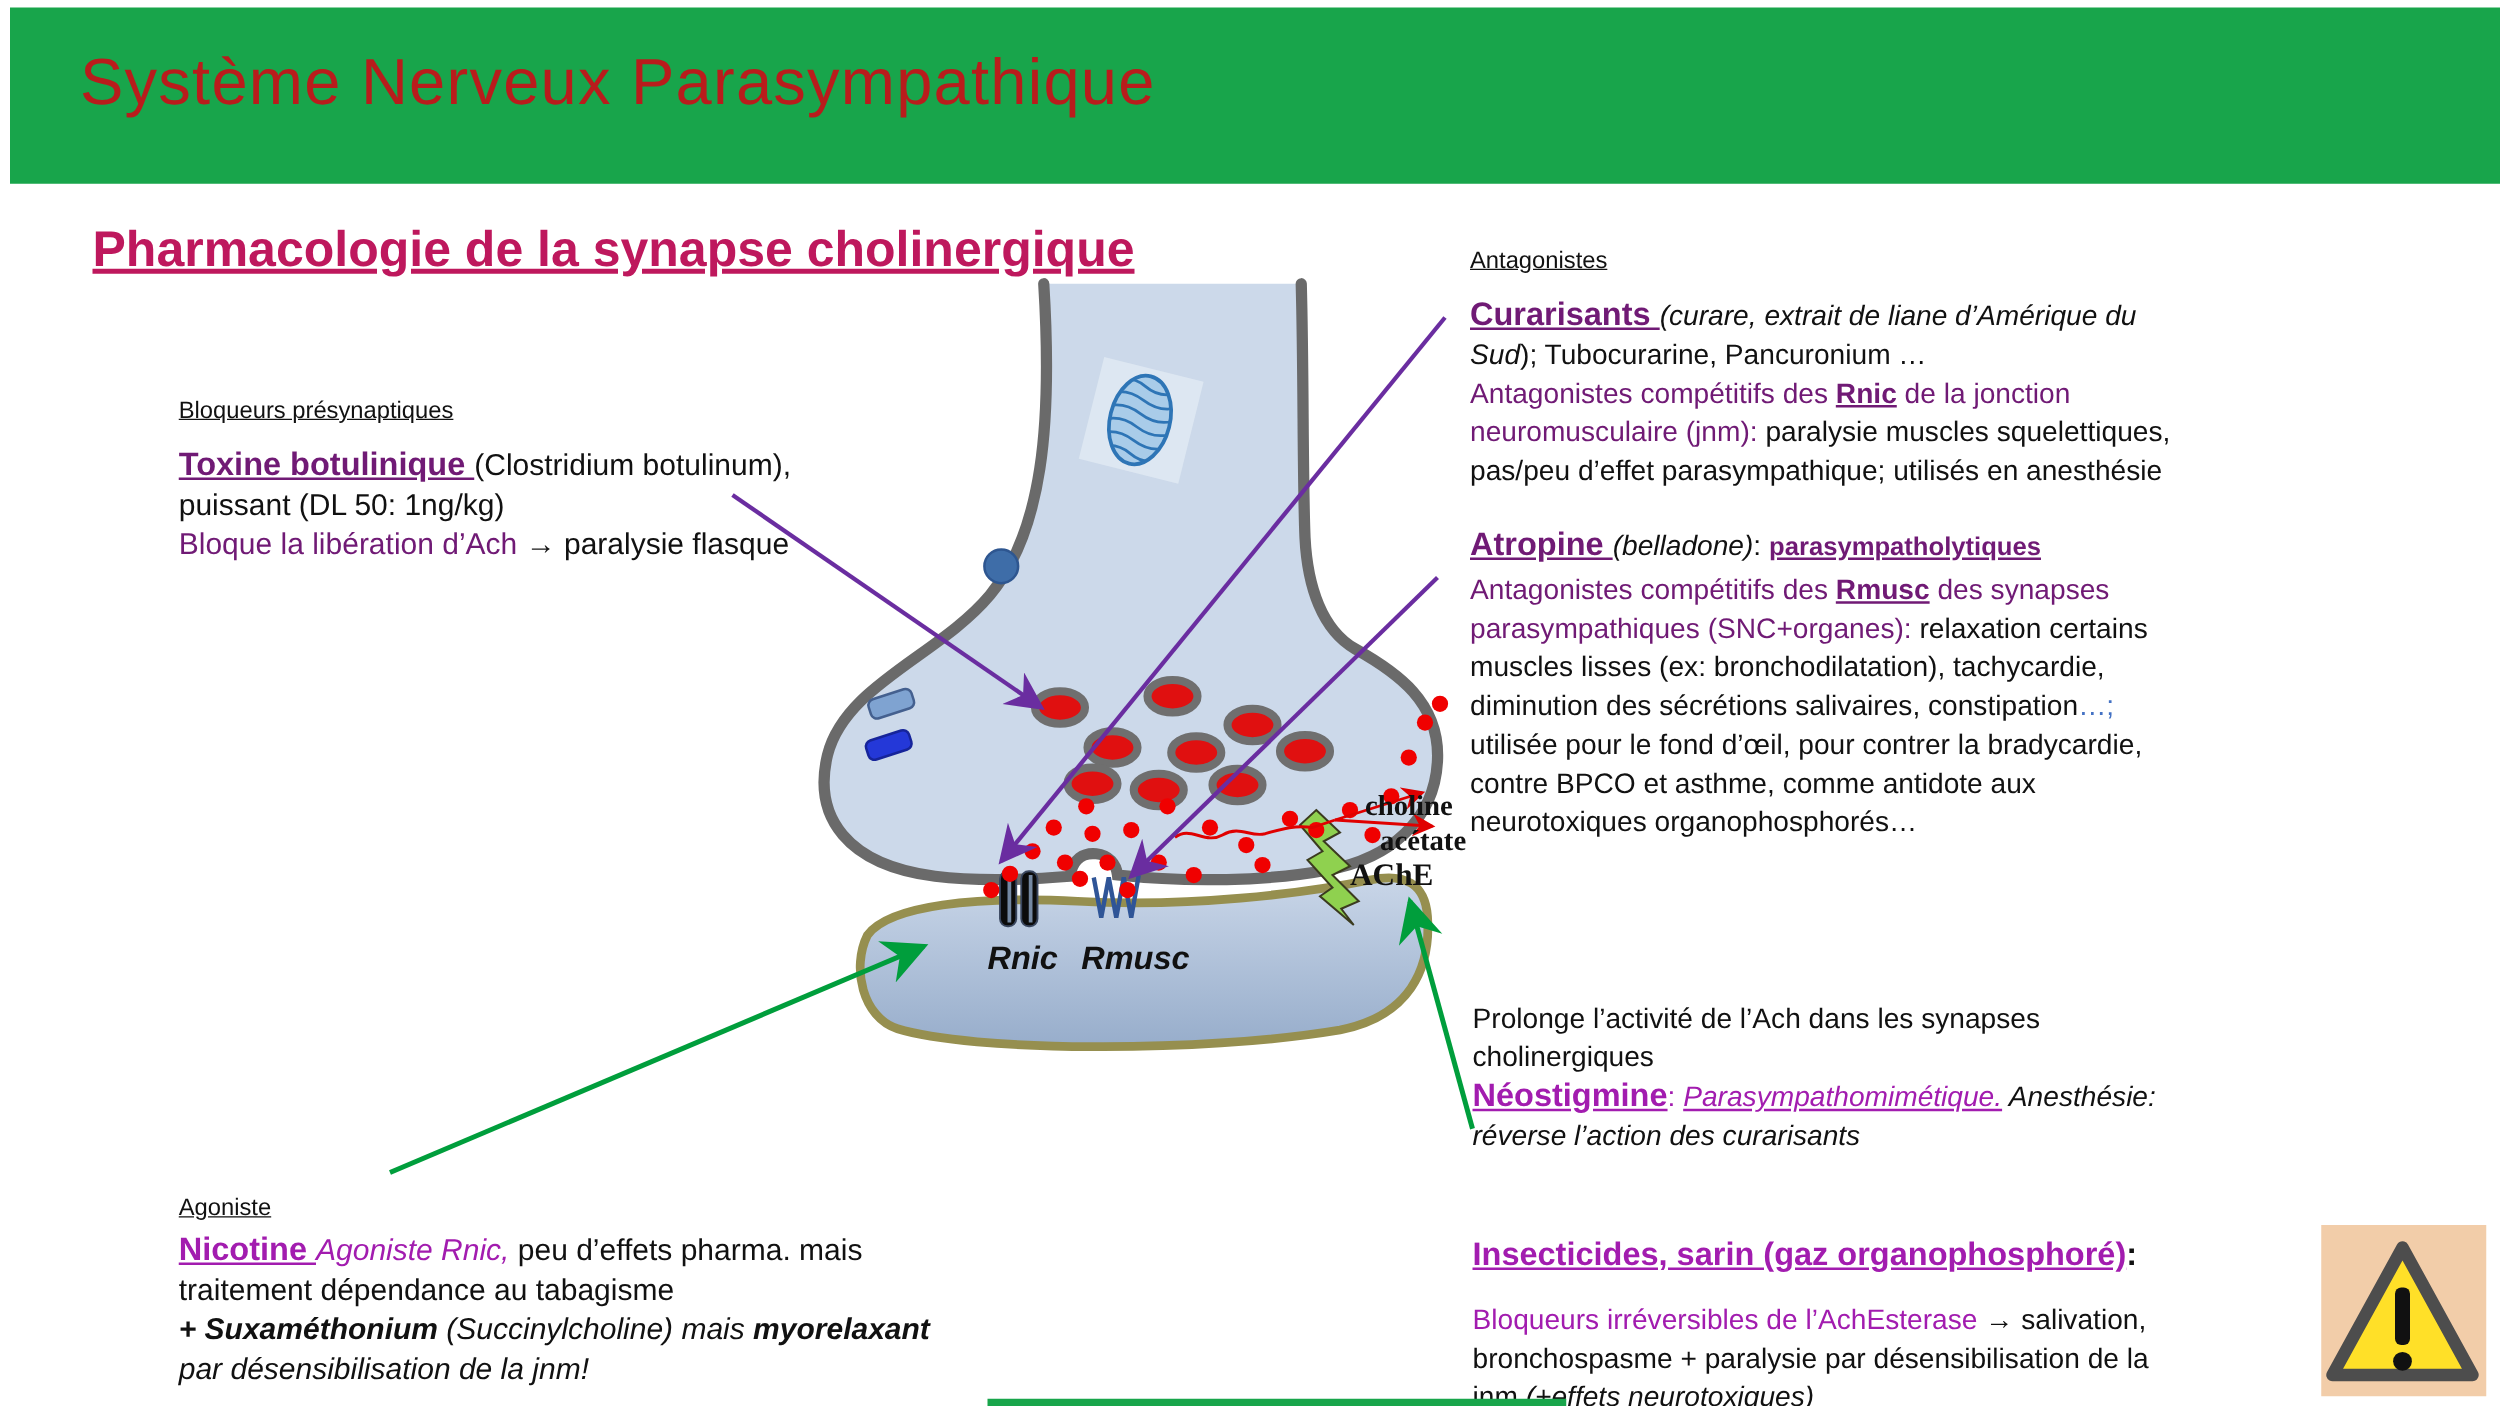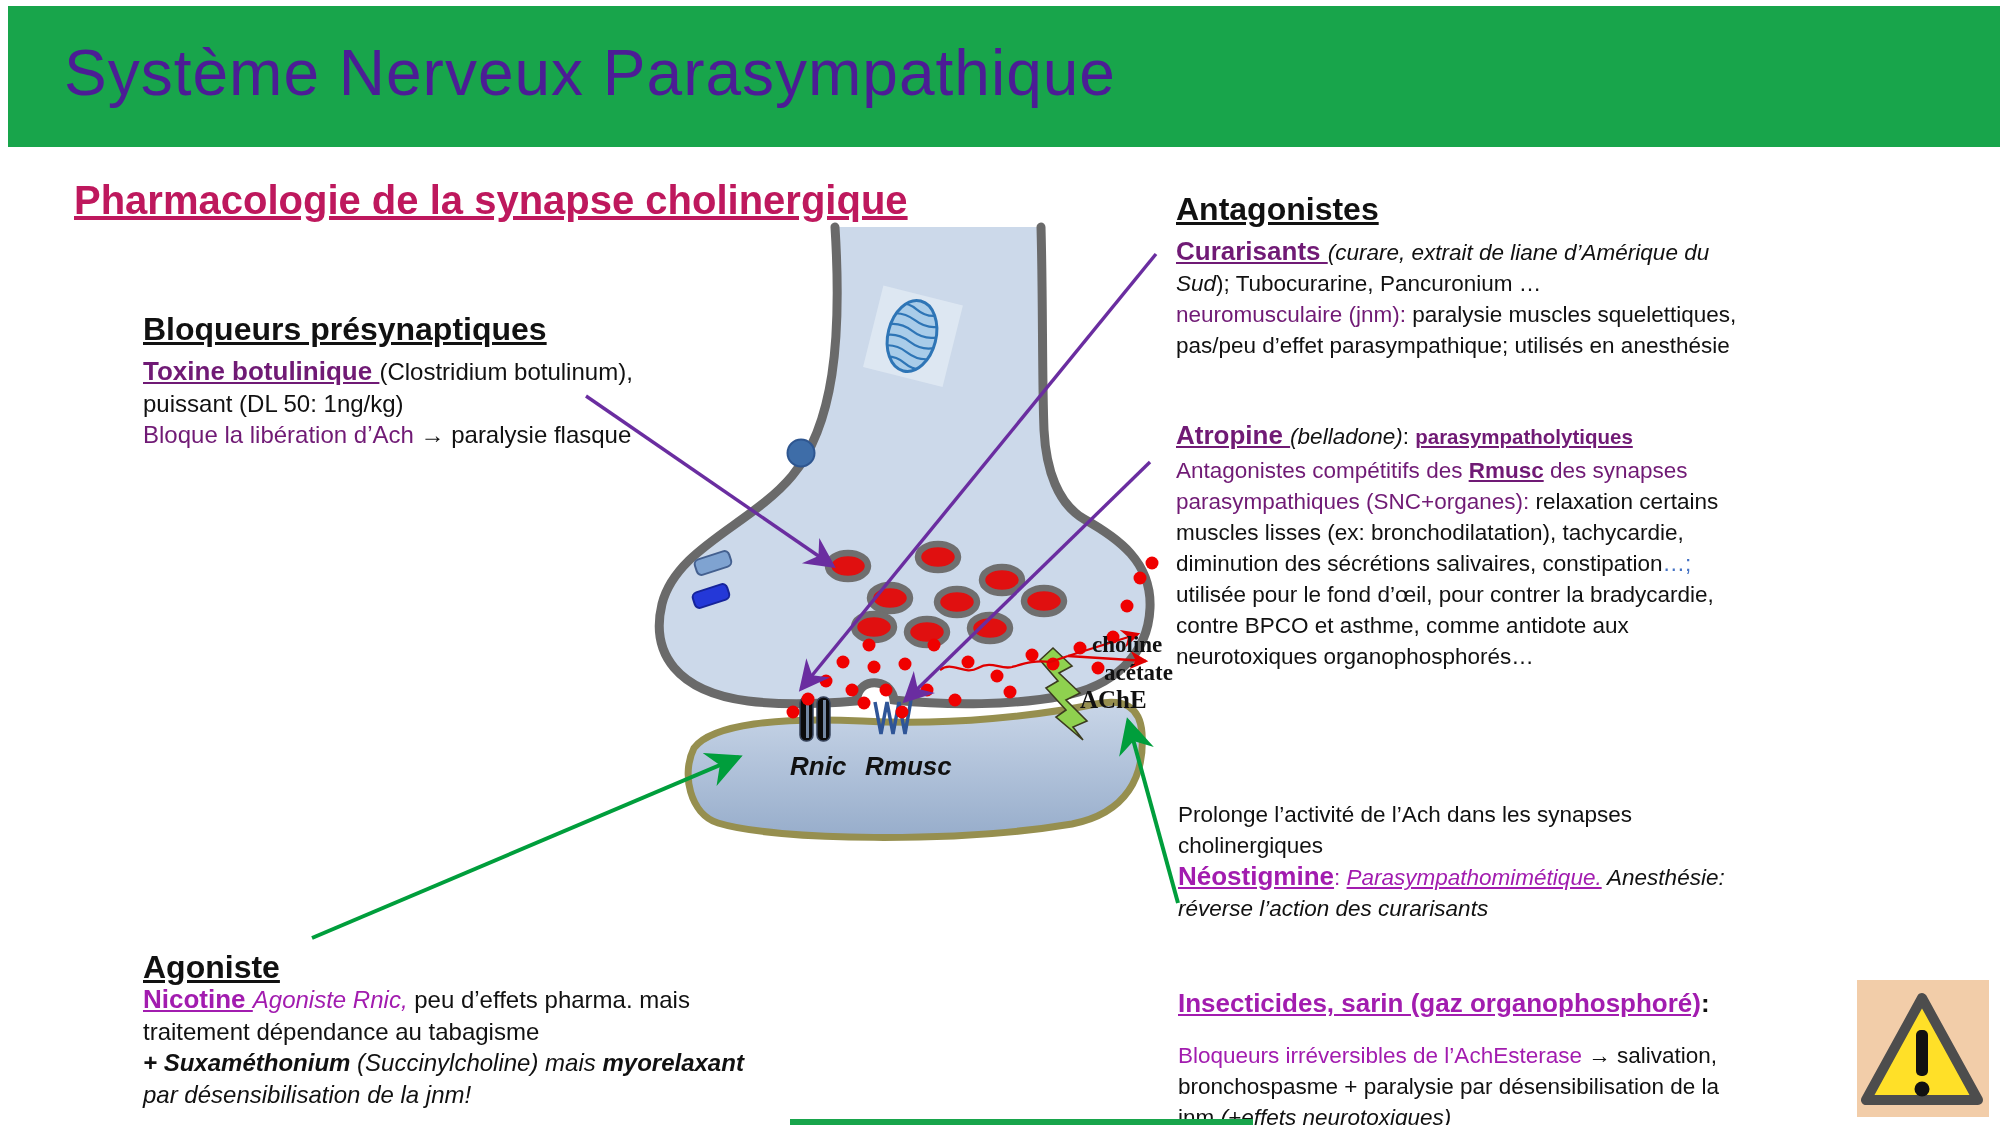--- a/index.html
+++ b/index.html
@@ -1,25 +1,25 @@
 <!DOCTYPE html>
 <html><head>
 <meta charset="utf-8">
 <style>
   html,body{margin:0;padding:0}
   body{width:2000px;height:1125px;position:relative;background:#ffffff;overflow:hidden;
        font-family:"Liberation Sans",sans-serif;color:#111}
   .banner{position:absolute;left:8px;top:6px;width:1992px;height:141px;background:#18A54B}
-  .title{position:absolute;left:64px;top:36px;font-size:64px;letter-spacing:1px;color:#4c1d95;white-space:nowrap}
+  .title{position:absolute;left:64px;top:36px;font-size:52px;letter-spacing:1px;color:#b91c1c;white-space:nowrap}
   .subtitle{position:absolute;left:74px;top:178px;font-size:40px;font-weight:bold;
             text-decoration:underline;white-space:nowrap;color:#be185d}
   .blk{position:absolute}
   .ln{white-space:nowrap;line-height:31px;font-size:22.5px}
   .lnL{white-space:nowrap;line-height:31.5px;font-size:24px}
-  .h27{font-size:32px;font-weight:bold;line-height:34px;white-space:nowrap}
+  .h27{font-size:19px;font-weight:normal;line-height:34px;white-space:nowrap}
   .b{font-weight:bold}.u{text-decoration:underline}.i{font-style:italic}
   .p{color:#701a75}.g{color:#a21caf}.bl{color:#4472C4}.f26{font-size:26px}.sm{font-size:20.5px}
   .mt{margin-top:10px}
   svg{position:absolute;left:0;top:0}
   svg text{font-family:"Liberation Sans",sans-serif}
   .serifLbl{font-family:"Liberation Serif",serif;font-weight:bold;font-size:23px;fill:#111}
   .recLbl{font-weight:bold;font-style:italic;font-size:26px;fill:#111}
 </style>
 </head>
 <body>
@@ -32,20 +32,21 @@
   <div class="h27"><span class="u">Bloqueurs présynaptiques</span></div>
   <div class="lnL mt"><span class="p b u f26">Toxine botulinique </span><span>(Clostridium botulinum),</span></div>
   <div class="lnL"><span>puissant (DL 50: 1ng/kg)</span></div>
   <div class="lnL"><span class="p">Bloque la libération d’Ach </span><span>→</span><span> paralysie flasque</span></div>
 </div>
 
 <div class="blk" style="left:1176px;top:192px">
   <div class="h27"><span class="u">Antagonistes</span></div>
   <div class="ln mt"><span class="p b u f26">Curarisants </span><span class="i">(curare, extrait de liane d’Amérique du</span></div>
   <div class="ln"><span class="i">Sud</span><span>); Tubocurarine, Pancuronium …</span></div>
+  <div class="ln"><span class="p">Antagonistes compétitifs  des </span><span class="p b u">Rnic</span><span class="p"> de la jonction</span></div>
   <div class="ln"><span class="p">neuromusculaire (jnm):</span><span> paralysie muscles squelettiques,</span></div>
   <div class="ln"><span>pas/peu d’effet parasympathique; utilisés en anesthésie</span></div>
 </div>
 
 <div class="blk" style="left:1176px;top:420px">
   <div class="ln"><span class="p b u f26">Atropine </span><span class="i">(belladone)</span><span>:  </span><span class="p b u sm">parasympatholytiques</span></div>
   <div class="ln" style="margin-top:3px"><span class="p">Antagonistes compétitifs des </span><span class="p b u">Rmusc</span><span class="p"> des synapses</span></div>
   <div class="ln"><span class="p">parasympathiques (SNC+organes):</span><span> relaxation certains</span></div>
   <div class="ln"><span>muscles lisses (ex: bronchodilatation), tachycardie,</span></div>
   <div class="ln"><span>diminution des sécrétions salivaires, constipation</span><span class="bl">…;</span></div>

